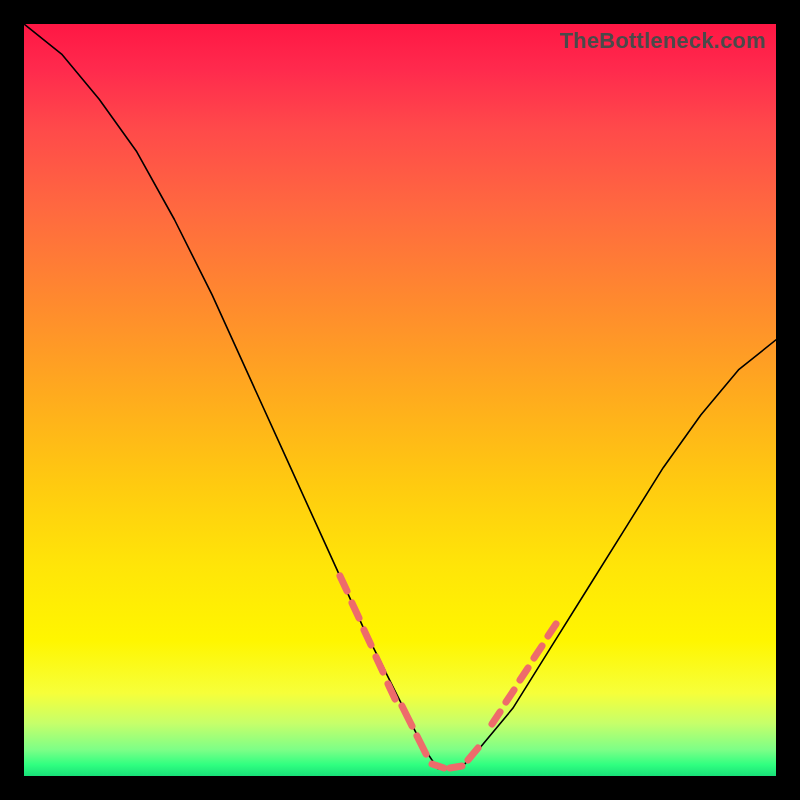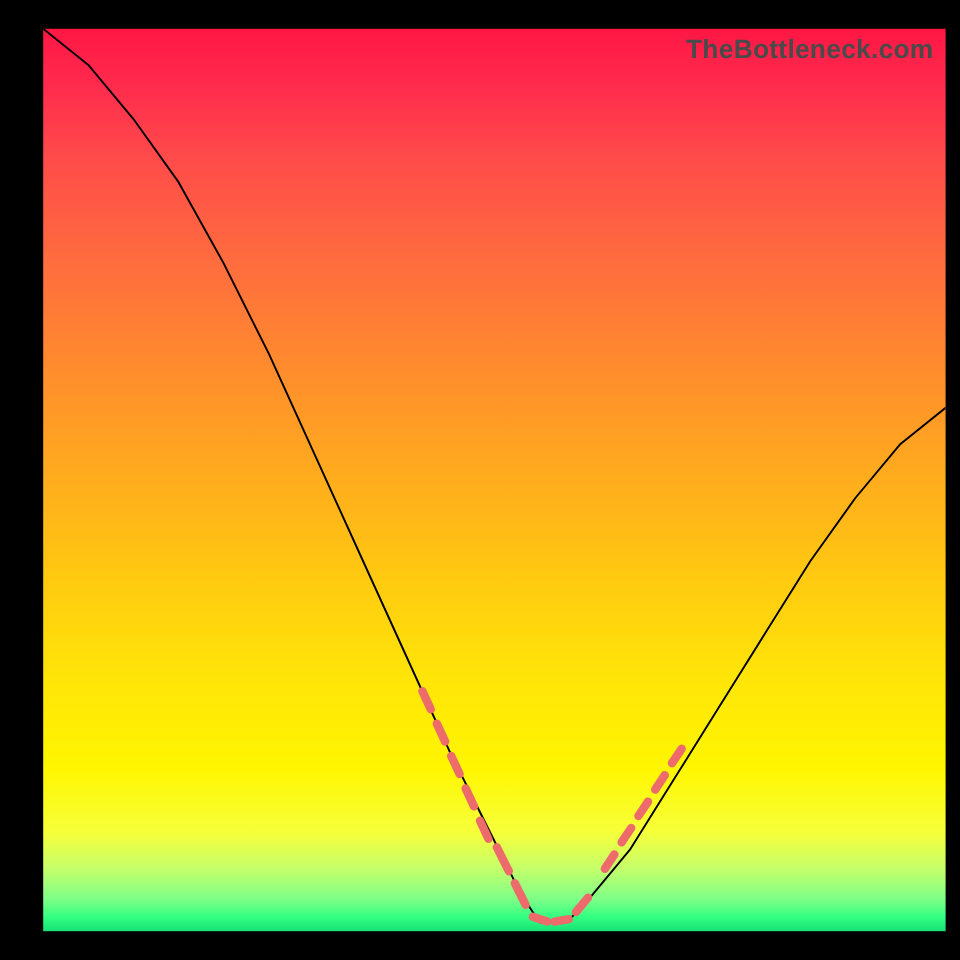--- a/index.html
+++ b/index.html
@@ -12,21 +12,21 @@
     font-family: Arial, Helvetica, sans-serif;
   }
   .frame {
     position: relative;
     width: 800px;
     height: 800px;
     background: #000;
   }
   .plot-area {
     position: absolute;
-    left: 36px;
+    left: 24px;
     top: 24px;
     width: 752px;
     height: 752px;
     
     background: linear-gradient(
       to bottom,
       #ff1744 0%,
       #ff2a4d 6%,
       #ff4a4a 14%,
       #ff6a3f 25%,

